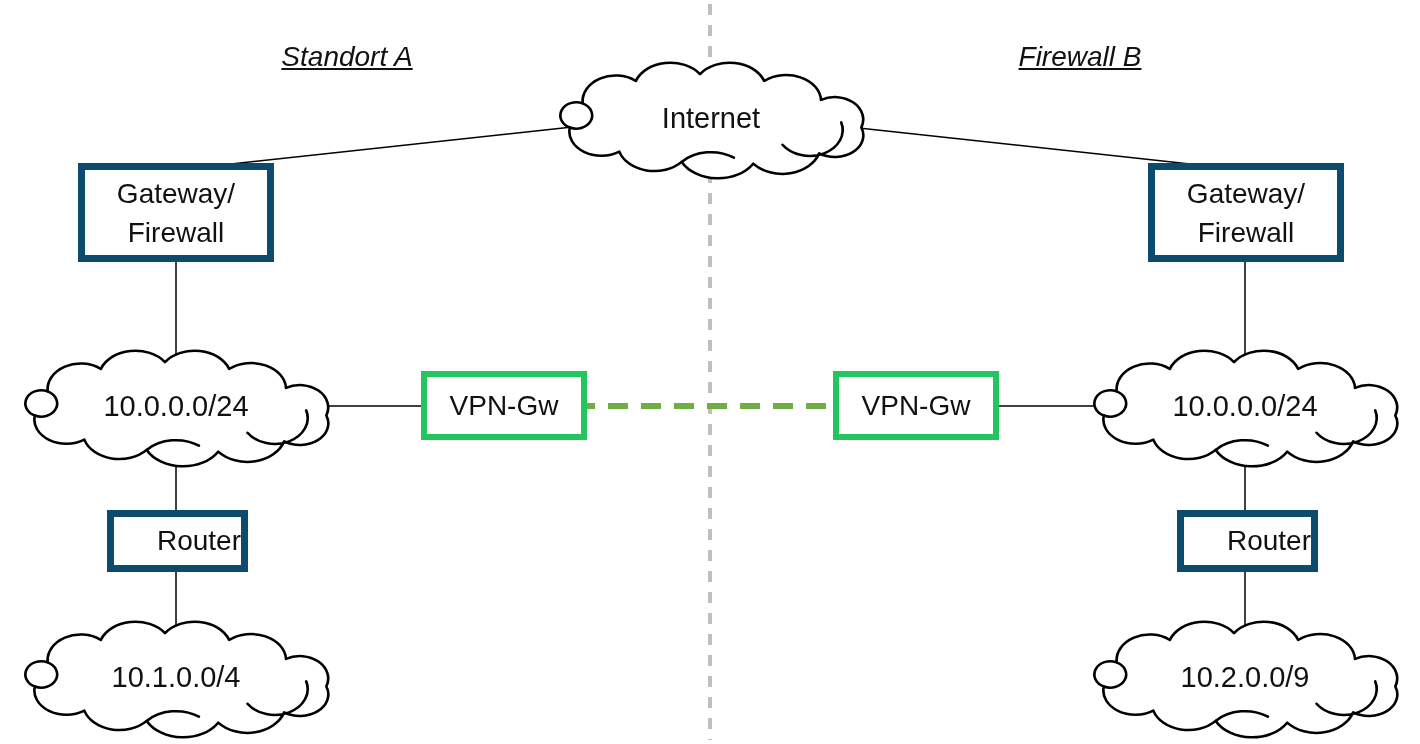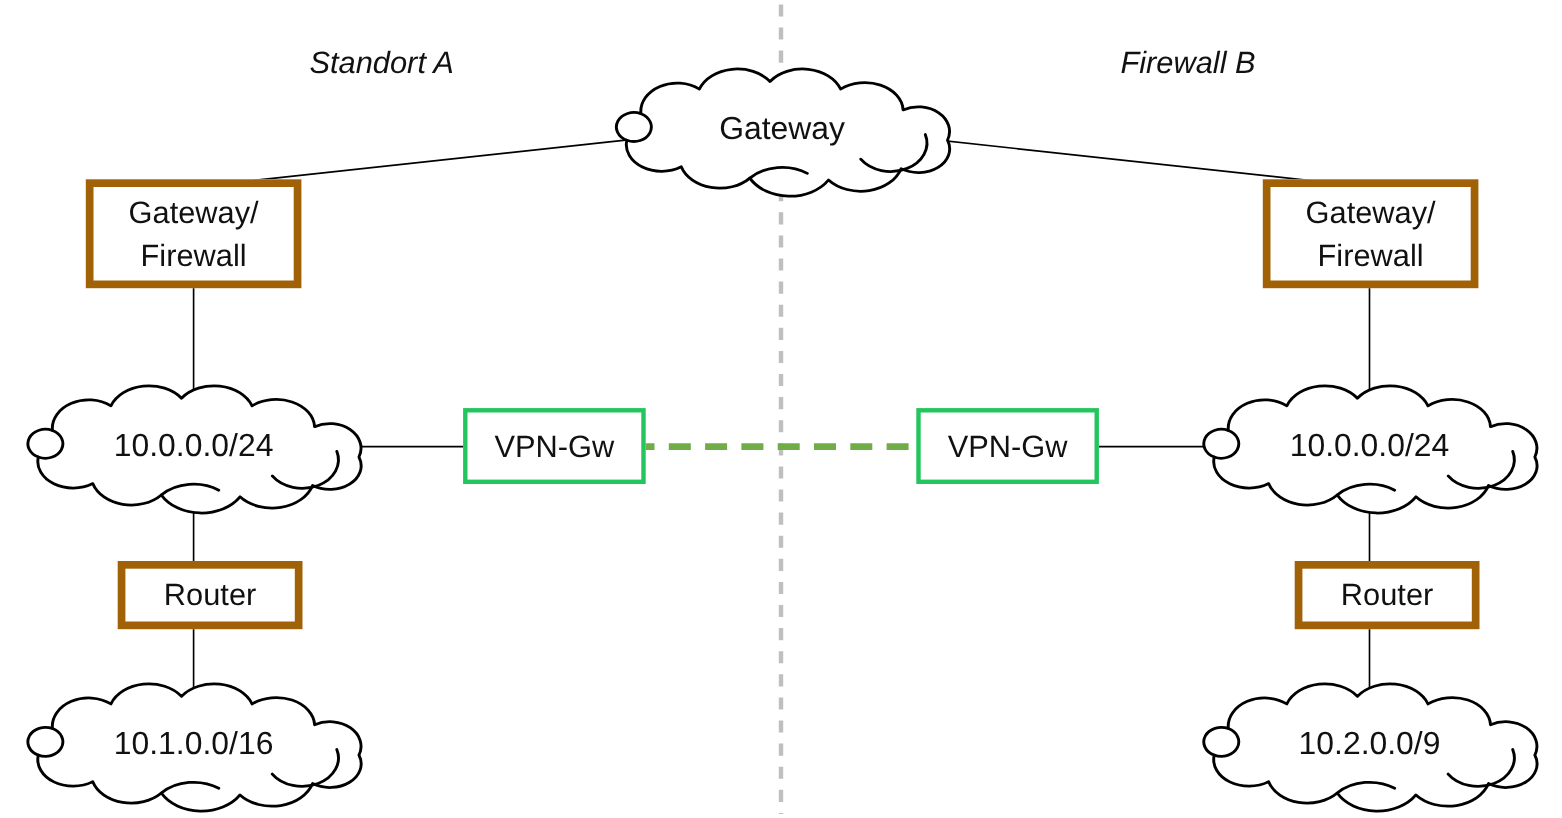--- a/index.html
+++ b/index.html
@@ -23,57 +23,59 @@
   .abs {
     position: absolute;
     transform: translate(-50%, -50%);
     white-space: nowrap;
     color: #111111;
   }
   .site-label {
     font-size: 28px;
     font-style: italic;
     color: #111111;
+    text-decoration: underline;
   }
   .cloud-label {
     font-size: 29px;
     color: #111111;
   }
   .node {
     position: absolute;
     background: #ffffff;
     display: flex;
     flex-direction: column;
     align-items: center;
     justify-content: center;
     text-align: center;
     box-sizing: border-box;
     color: #111111;
   }
   .node.dark {
-    border: 7px solid #a16207;
+    border: 7px solid #0c4a6e;
   }
   .node.green {
-    border: 4px solid #22c55e;
+    border: 6px solid #22c55e;
   }
   .gw-box {
     width: 196px;
     height: 99px;
     font-size: 28px;
     line-height: 39px;
   }
   .vpn-box {
     width: 166px;
     height: 69px;
     font-size: 28px;
   }
   .router-box {
-    width: 168px;
+    width: 141px;
     height: 62px;
     font-size: 28px;
+    align-items: flex-end;
   }
 </style>
 </head>
 <body>
 
 <div class="canvas">
 
   <svg class="layer" width="1420" height="744" viewBox="0 0 1420 744">
     <defs>
       <g id="cloud-shape">
@@ -113,24 +115,24 @@
     <use href="#cloud-shape" transform="translate(546,62) scale(0.9167,0.8615)"></use>
     <use href="#cloud-shape" transform="translate(11,350) scale(0.9167,0.8615)"></use>
     <use href="#cloud-shape" transform="translate(1080,350) scale(0.9167,0.8615)"></use>
     <use href="#cloud-shape" transform="translate(11,621) scale(0.9167,0.8615)"></use>
     <use href="#cloud-shape" transform="translate(1080,621) scale(0.9167,0.8615)"></use>
   </svg>
 
   <div class="abs site-label" style="left:347px; top:57px;">Standort A</div>
   <div class="abs site-label" style="left:1080px; top:57px;">Firewall B</div>
 
-  <div class="abs cloud-label" style="left:711px; top:118px;">Gateway</div>
+  <div class="abs cloud-label" style="left:711px; top:118px;">Internet</div>
   <div class="abs cloud-label" style="left:176px; top:406px;">10.0.0.0/24</div>
   <div class="abs cloud-label" style="left:1245px; top:406px;">10.0.0.0/24</div>
-  <div class="abs cloud-label" style="left:176px; top:677px;">10.1.0.0/16</div>
+  <div class="abs cloud-label" style="left:176px; top:677px;">10.1.0.0/4</div>
   <div class="abs cloud-label" style="left:1245px; top:677px;">10.2.0.0/9</div>
 
   <div class="node dark gw-box" style="left:78px; top:163px;">
     <span>Gateway/</span>
     <span>Firewall</span>
   </div>
   <div class="node dark gw-box" style="left:1148px; top:163px;">
     <span>Gateway/</span>
     <span>Firewall</span>
   </div>

